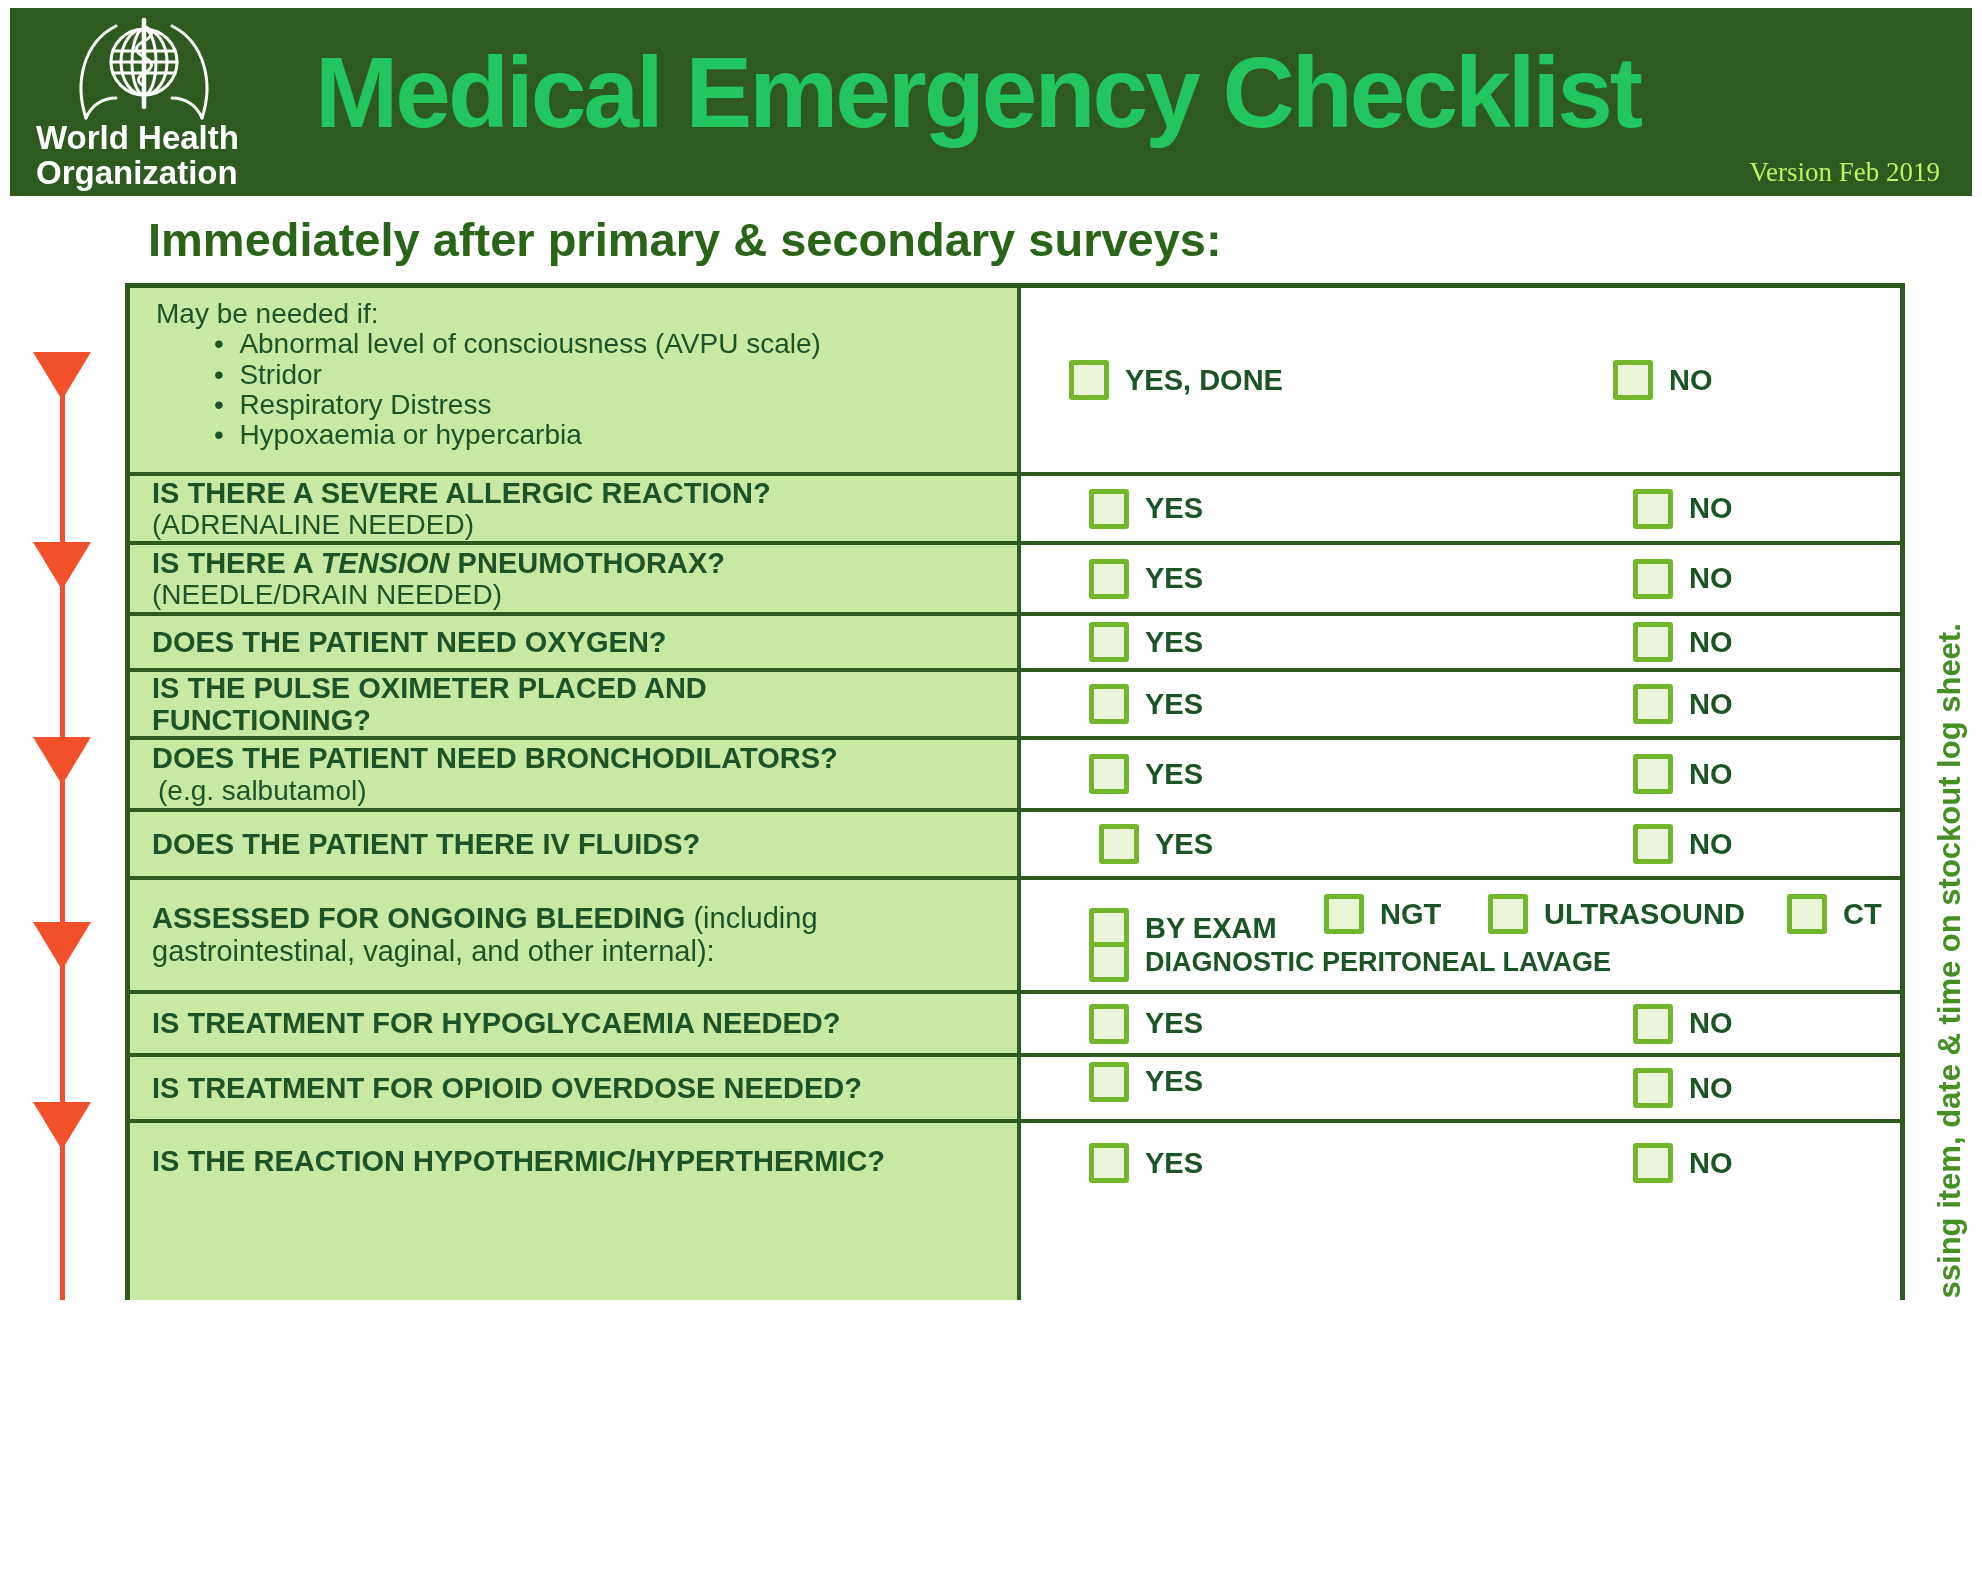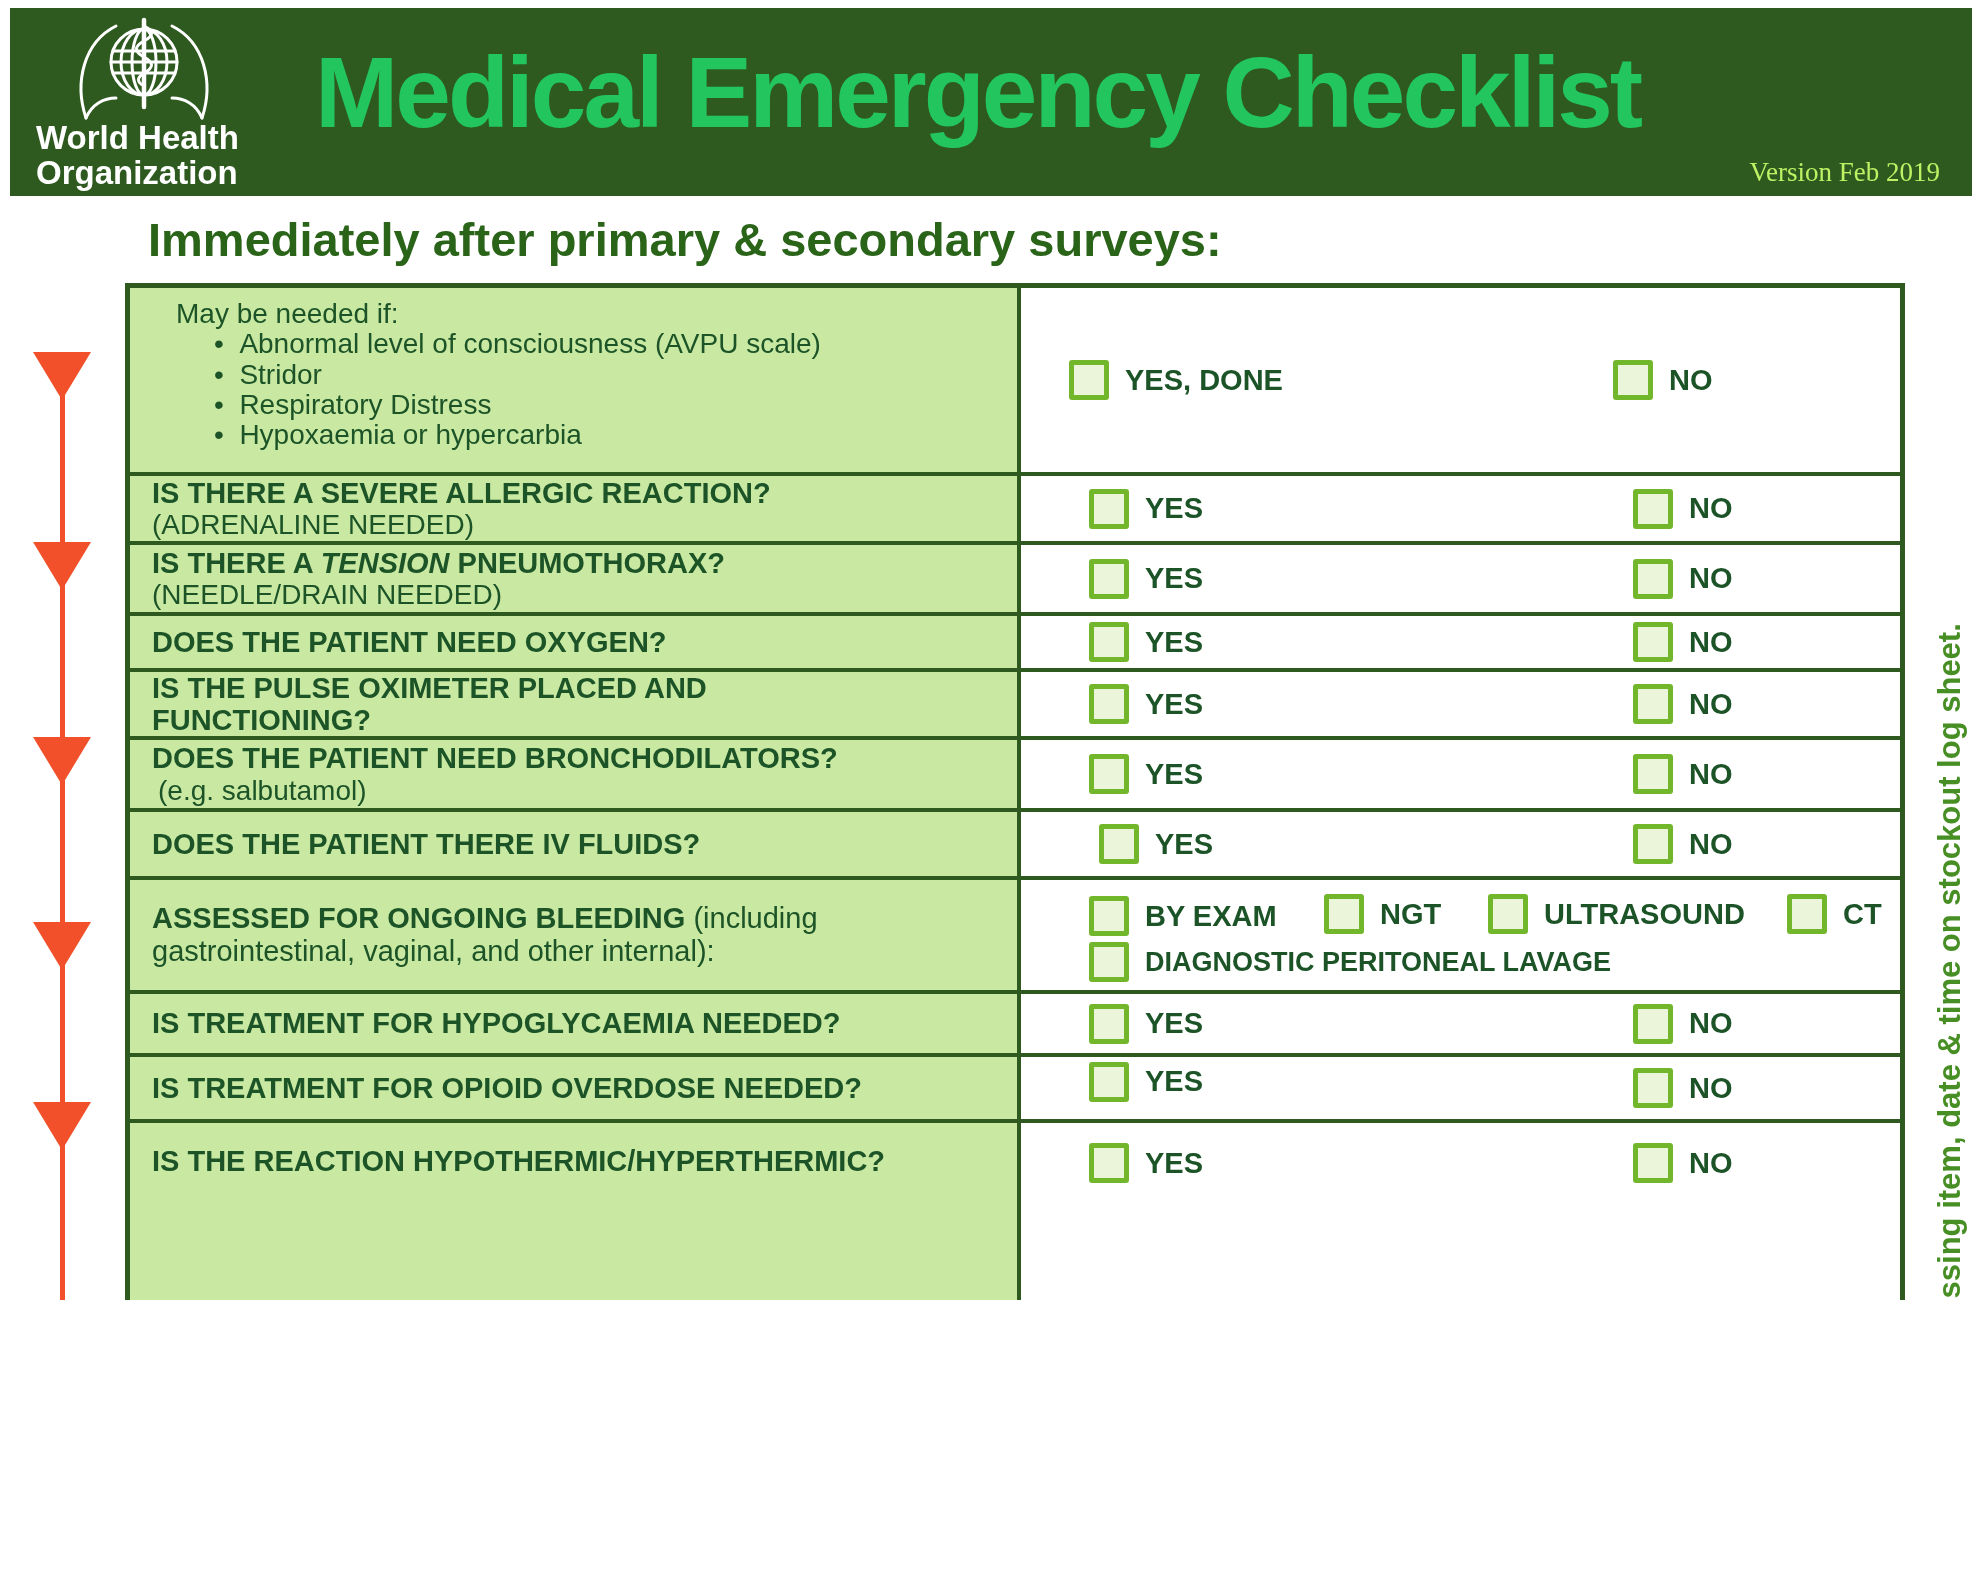--- a/index.html
+++ b/index.html
@@ -33,21 +33,21 @@
 
   
   .table{position:absolute;left:125px;top:283px;width:1780px;border:5px solid var(--dg);border-bottom:none;background:#fff;}
   .row{display:flex;overflow:hidden;}
   .row + .row{border-top:4px solid var(--dg);gap:20px;}
   .qcell{width:891px;background:var(--cell-green);border-right:4px solid var(--dg);color:var(--txt-green);
          padding:6px 12px 6px 22px;display:flex;flex-direction:column;justify-content:center;overflow:hidden;}
   .qcell.align-top{justify-content:flex-start;padding-top:22px;}
   .q{font-size:29px;font-weight:700;line-height:1.12;}
   .qnote,.lead{font-size:28px;font-weight:400;line-height:1.12;}
-  .lead{margin-left:24px;}
+  .lead{margin-left:4px;}
   .bullet{font-size:28px;line-height:1.08;margin-left:62px;}
   .bullet::before{content:"\2022\00a0\00a0";}
   .acell{position:relative;flex:1;background:#fff;}
   .opt{position:absolute;top:50%;transform:translateY(-50%);display:flex;align-items:center;gap:16px;white-space:nowrap;}
   .acell.align-top .opt{top:20px;transform:none;}
   .cb{display:inline-block;width:40px;height:40px;border:5px solid var(--cb-border);background:var(--cb-fill);border-radius:3px;flex:0 0 auto;cursor:pointer;}
   .optlabel{font-size:29px;font-weight:700;color:var(--txt-green);}
   .acell.multi .opt{transform:none;}
   .bottom-bar{height:28px;background:var(--dg);}
 
@@ -215,21 +215,21 @@
       </div>
     </div>
 
     <div class="row" style="height:114px">
       <div class="qcell">
         <div style="max-width:790px;font-size:29px;line-height:1.15;">
           <span class="q">ASSESSED FOR ONGOING BLEEDING</span><span class="qnote" style="font-size:29px"> (including gastrointestinal, vaginal, and other internal):</span>
         </div>
       </div>
       <div class="acell multi">
-        <div class="opt" style="left:48px;top:16px">
+        <div class="opt" style="left:48px;top:28px">
           <span class="cb"></span>
           <span class="optlabel">BY EXAM</span>
         </div>
         <div class="opt" style="left:283px;top:14px">
           <span class="cb"></span>
           <span class="optlabel">NGT</span>
         </div>
         <div class="opt" style="left:447px;top:14px">
           <span class="cb"></span>
           <span class="optlabel">ULTRASOUND</span>

